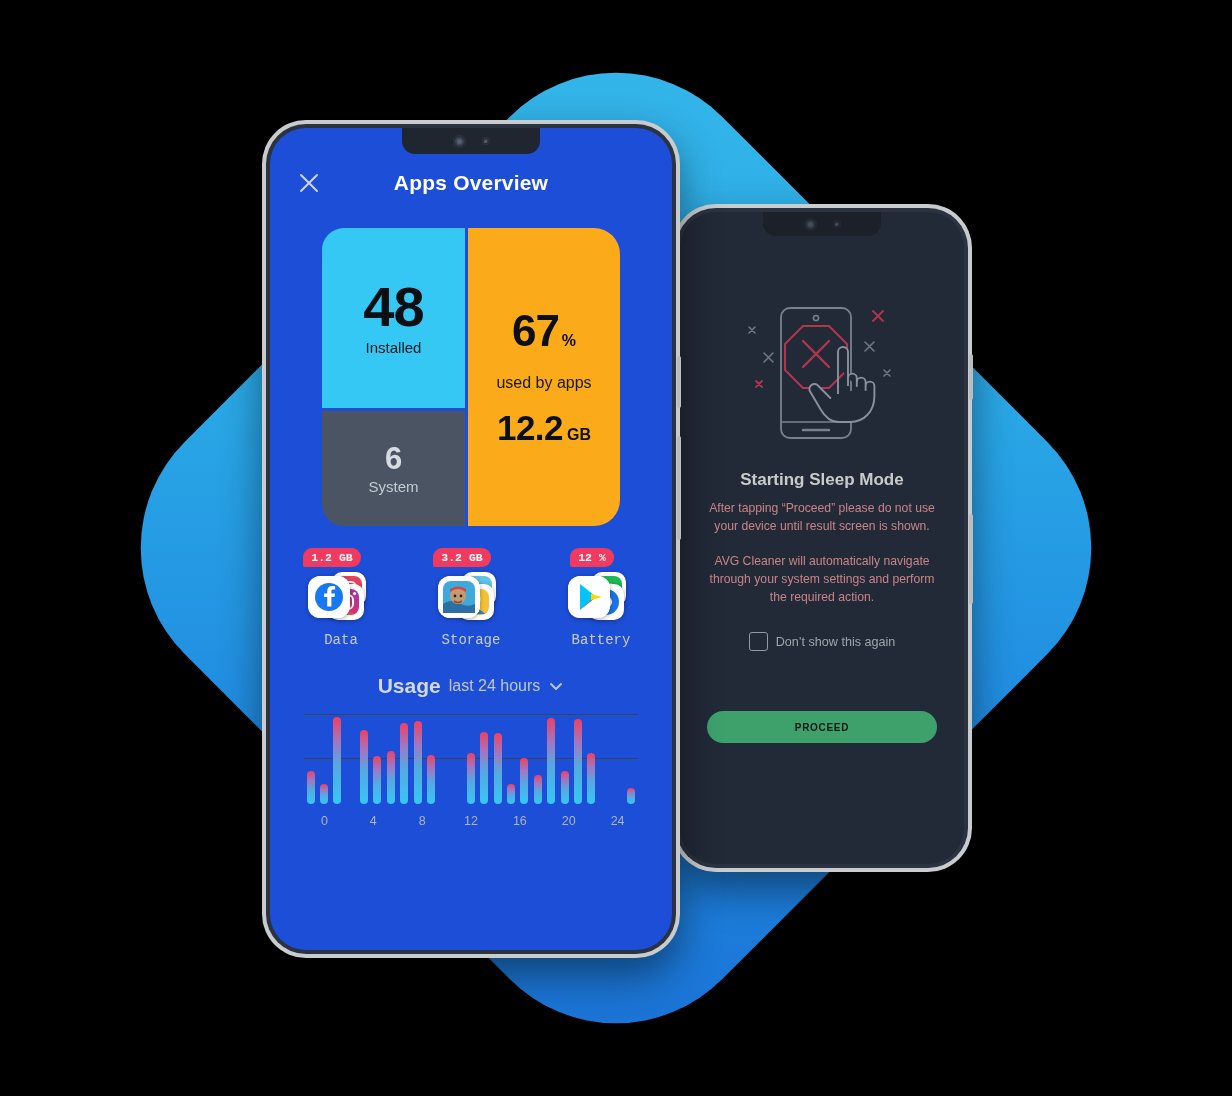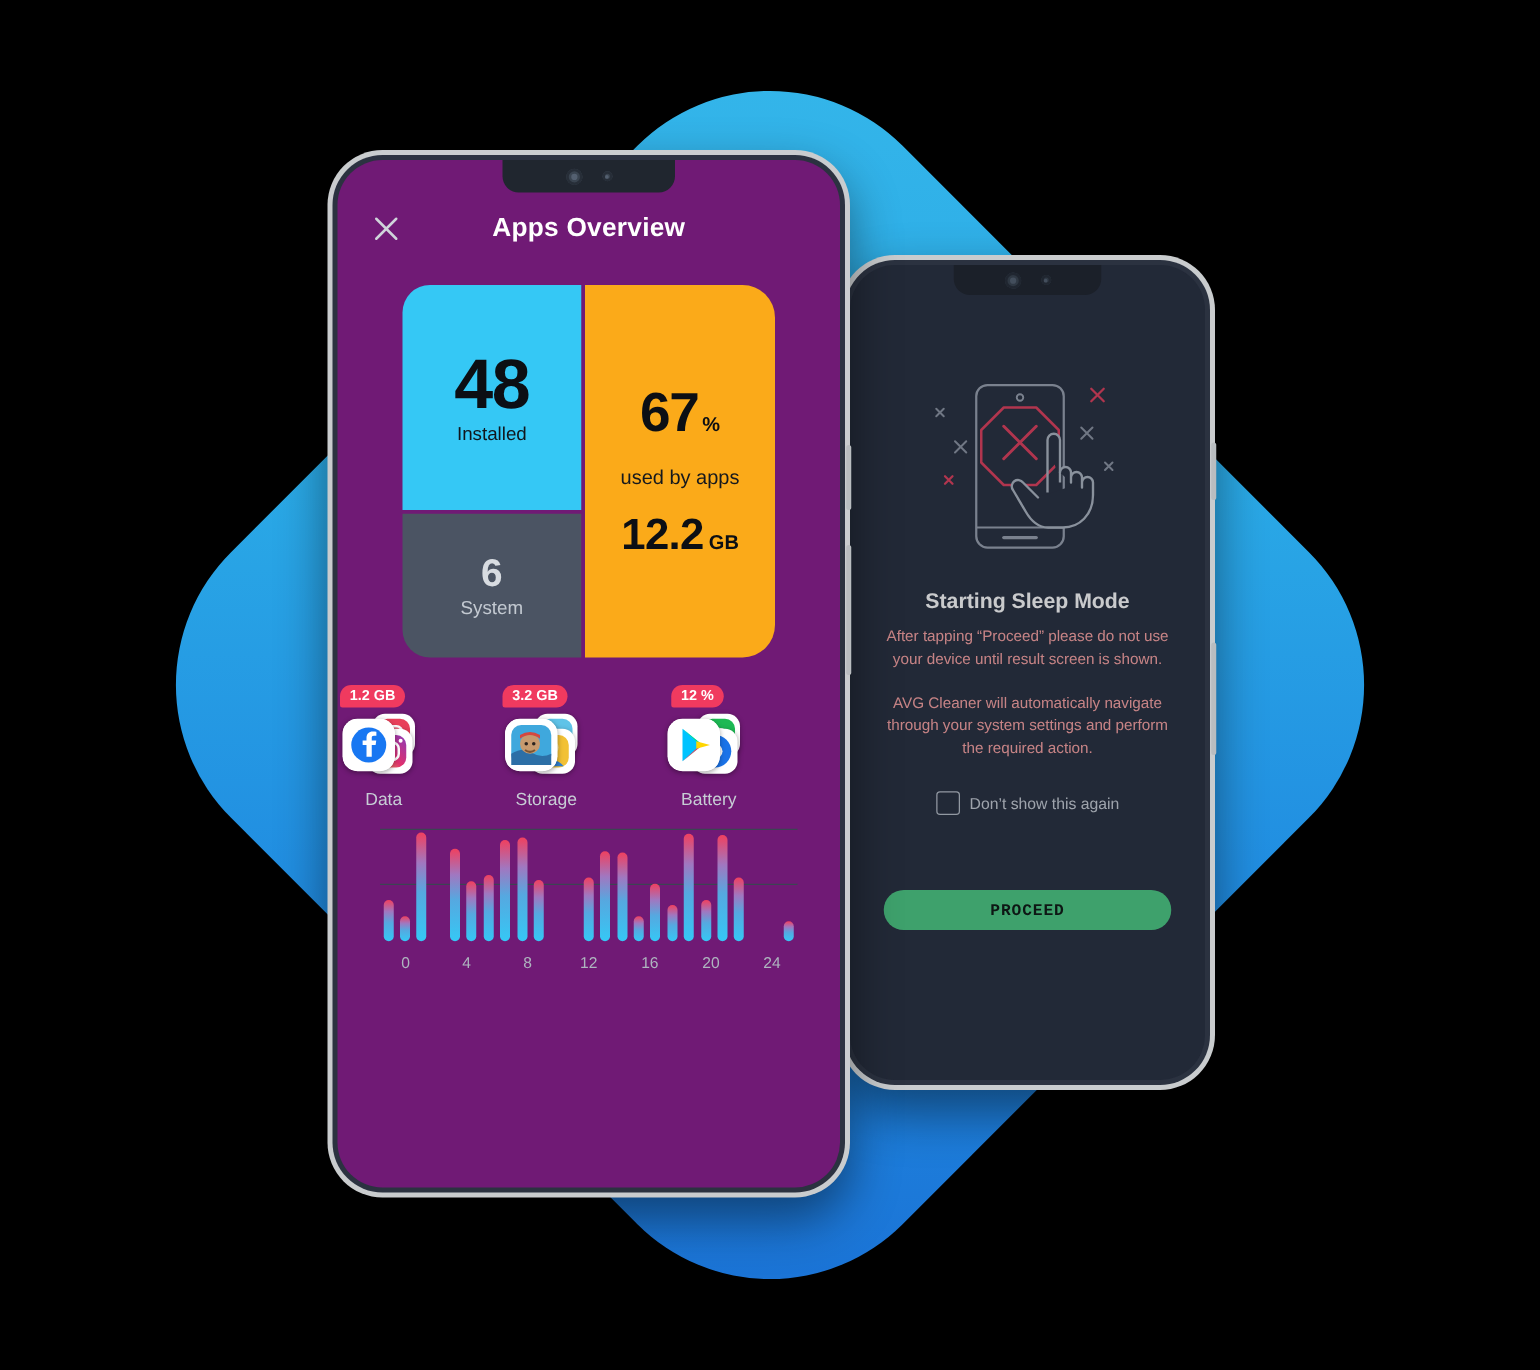--- a/index.html
+++ b/index.html
@@ -13,21 +13,21 @@
     margin-left:-380px;margin-top:-380px;
     transform:rotate(45deg);
     border-radius:150px;
     background:linear-gradient(135deg,#35b7ea 0%,#2aa9e6 35%,#1f88e0 70%,#1a6fd4 100%);
   }
 
   
   .phone{position:absolute;border-radius:44px;background:#c9ccce;
          box-shadow:0 18px 40px rgba(0,0,0,.45);}
   .phone .bezel{position:absolute;inset:4px;border-radius:40px;background:#2b3240;}
-  .phone .screen{position:absolute;inset:8px;border-radius:36px;background:#701a75;overflow:hidden;}
+  .phone .screen{position:absolute;inset:8px;border-radius:36px;background:#1d4ed8;overflow:hidden;}
   .notch{position:absolute;left:50%;transform:translateX(-50%);top:0;
          width:118px;height:24px;background:#20262f;border-radius:0 0 13px 13px;
          display:flex;align-items:center;justify-content:center;gap:16px;}
   .cam{width:13px;height:13px;border-radius:50%;background:#3a4450;
        box-shadow:inset 0 0 0 2px #272e38;}
   .cam .lens{display:block;width:5px;height:5px;margin:4px auto;border-radius:50%;background:#546070;}
   .cam.small{width:8px;height:8px;}
   .cam.small .lens{width:3px;height:3px;margin:2.5px auto;}
   .sidebtn{position:absolute;width:4px;border-radius:2px;background:#b9bdc0;}
 
@@ -60,21 +60,21 @@
   .pctrow{display:flex;align-items:baseline;text-align:right;}
   .pctrow .big{font-size:44px;font-weight:bold;color:#0c0f14;letter-spacing:-1px;}
   .pctrow .unit{font-size:16px;font-weight:bold;color:#0c0f14;margin-left:3px;}
   .card-used .mid{font-size:16px;color:#16191d;margin:16px 0 14px;}
   .gbrow{display:flex;align-items:baseline;}
   .gbrow .big{font-size:35px;font-weight:bold;color:#0c0f14;letter-spacing:-.5px;}
   .gbrow .unit{font-size:16px;font-weight:bold;color:#0c0f14;margin-left:4px;}
 
   .section-title{text-align:center;font-size:22px;font-weight:bold;color:#c8ced6;margin-top:34px;}
 
-  .drainers{display:flex;gap:56px;margin-top:22px;}
+  .drainers{display:flex;justify-content:center;gap:56px;margin-top:22px;font-family:Liberation Mono, monospace;}
   .drainer{width:74px;display:flex;flex-direction:column;align-items:center;}
   .badge{background:#f03a5f;color:#fff;font-size:11.5px;font-weight:bold;
          padding:3px 8px;border-radius:9px 9px 9px 2px;margin-bottom:5px;position:relative;left:-9px;}
   .iconstack{position:relative;width:66px;height:52px;}
   .appicon{position:absolute;width:42px;height:42px;border-radius:12px;background:#fff;
            box-shadow:0 1px 4px rgba(0,0,0,.35);overflow:hidden;}
   .ic-back2{left:24px;top:0;width:34px;height:34px;border-radius:10px;}
   .ic-back1{left:20px;top:12px;width:36px;height:36px;border-radius:10px;}
   .ic-front{left:0;top:4px;}
   .drainer .cap{font-size:14px;color:#c7cdd5;margin-top:8px;}
@@ -96,21 +96,21 @@
   .bwrap{padding:26px 22px 0;display:flex;flex-direction:column;align-items:center;height:100%;box-sizing:border-box;}
   .illus{margin-top:58px;}
   .btitle{font-size:17px;font-weight:bold;color:#fff;margin-top:20px;text-align:center;}
   .bp{font-size:12.2px;line-height:1.45;color:#fca5a5;text-align:center;margin-top:10px;}
   .bp.second{margin-top:18px;}
   .checkrow{display:flex;align-items:center;gap:8px;margin-top:26px;}
   .checkbox{width:17px;height:17px;border:1.6px solid #b9c0ca;border-radius:3px;background:transparent;}
   .checkrow .cl{font-size:12.6px;color:#c8ced6;}
   .proceed{margin-top:60px;width:230px;height:32px;border-radius:22px;background:#4ecb85;
            display:flex;align-items:center;justify-content:center;
-           font-size:13px;font-weight:bold;color:#0f1a14;letter-spacing:.7px;border:none;font-family:Liberation Mono, monospace;}
+           font-size:10px;font-weight:bold;color:#0f1a14;letter-spacing:.7px;border:none;}
 </style>
 </head>
 <body>
 
 <div class="stage">
 
   <div class="diamond-wrap">
     <div class="diamond"></div>
   </div>
 
@@ -308,20 +308,29 @@
                   <path d="M12 34 L23 24 L28 21 Z" fill="#ff3d47"></path>
                   <path d="M28 21 L34 21 Z" fill="none"></path>
                   <path d="M23 18 L34 21 L23 24 Z" fill="#ffd600"></path>
                 </svg>
             </div>
           </div>
           <div class="cap">Battery</div>
         </div>
       </div>
 
+      <div class="usage-head">
+        <span class="u1">Usage</span>
+        <span class="u2">last 24 hours</span>
+        <span class="chev">
+          <svg width="16" height="16" viewBox="0 0 16 16">
+              <path d="M3 6 L8 11 L13 6" stroke="currentColor" stroke-width="1.9" fill="none" stroke-linecap="round" stroke-linejoin="round"></path>
+            </svg>
+        </span>
+      </div>
 
       <div class="chart">
         <div class="gridline" style="top:2px;"></div>
         <div class="gridline" style="top:46px;"></div>
         <div class="bars" id="bars">
             <div class="bar" style="left: 2.68px; height: 33.12px;"></div>
             <div class="bar" style="left: 16.04px; height: 20.24px;"></div>
             <div class="bar" style="left: 29.4px; height: 87.4px;"></div>
             <div class="bar" style="left: 56.12px; height: 73.6px;"></div>
             <div class="bar" style="left: 69.48px; height: 47.84px;"></div>

